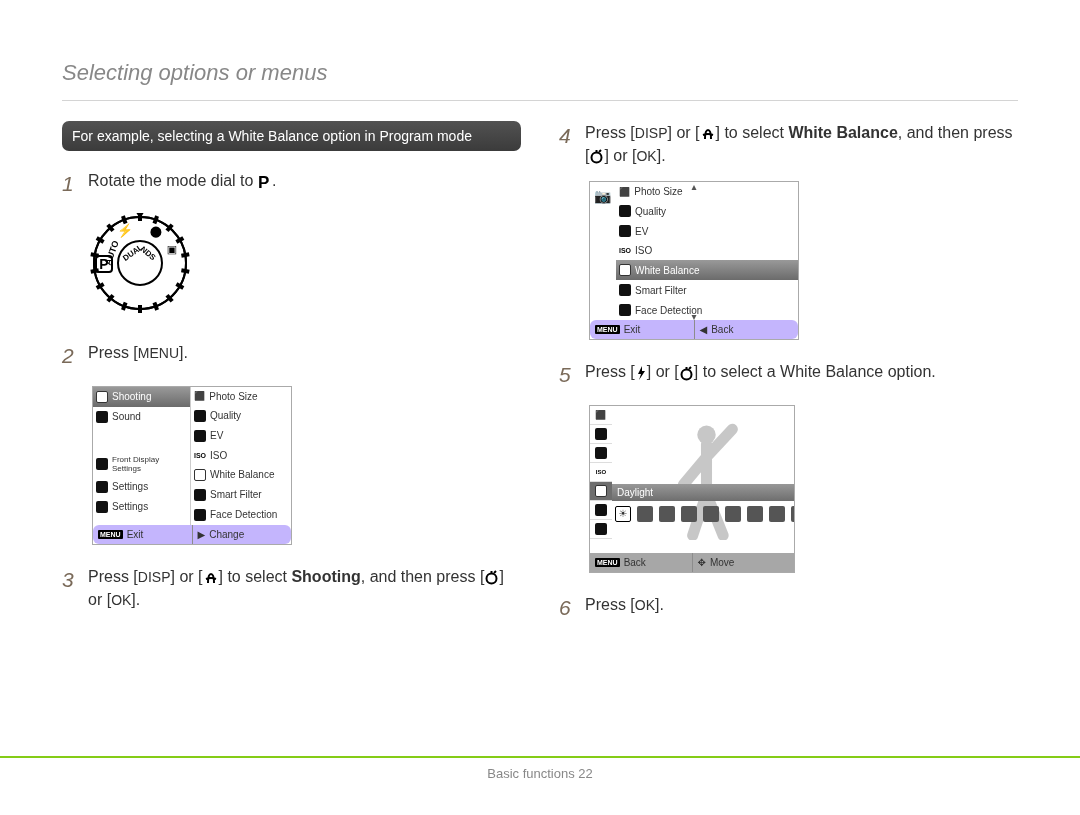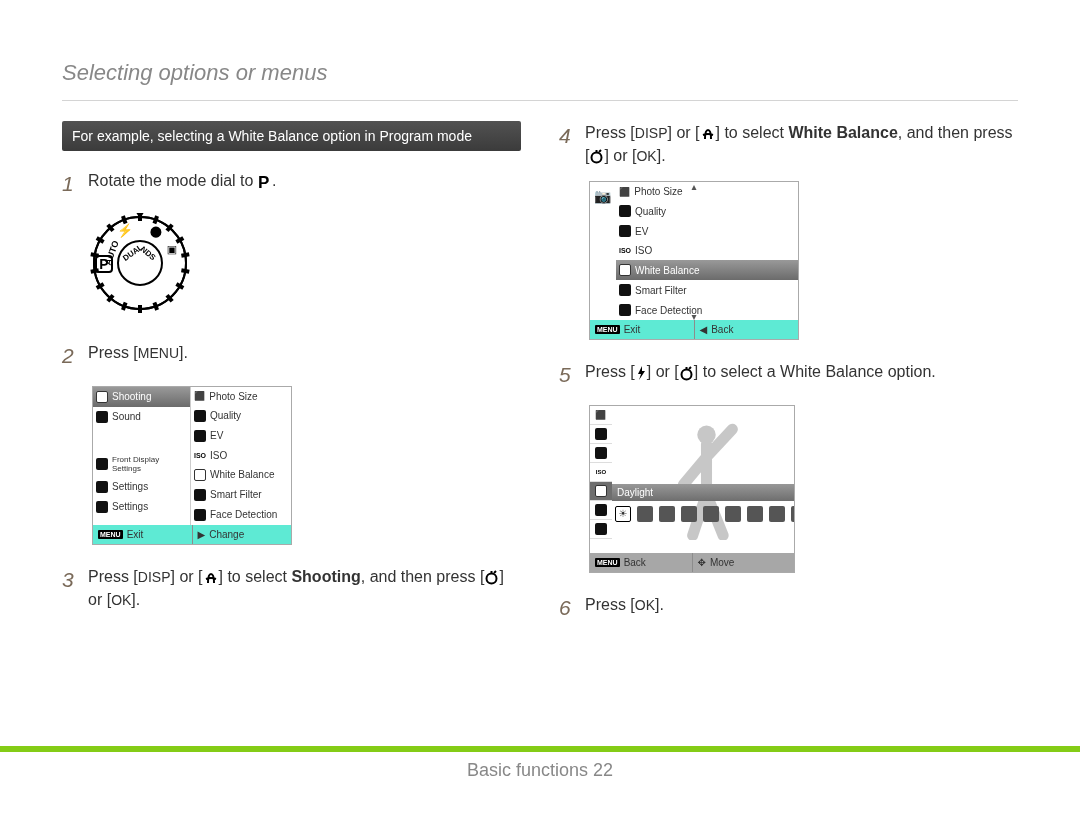--- a/index.html
+++ b/index.html
@@ -30,21 +30,21 @@
   .cols {
     display: flex;
     gap: 38px;
   }
   .col { flex: 1; }
   .callout {
     background: linear-gradient(#525252,#3b3b3b);
     color: #fff;
     font-size: 14px;
     padding: 7px 10px;
-    border-radius: 2px;
+    border-radius: 7px;
     margin-bottom: 18px;
   }
   .step {
     display: flex;
     align-items: flex-start;
     gap: 10px;
     margin-bottom: 14px;
     font-size: 16px;
     line-height: 1.45;
   }
@@ -93,24 +93,25 @@
     display: flex;
     align-items: center;
     gap: 4px;
   }
   .sb-item.selected, .li-item.selected {
     background: linear-gradient(#999,#6b6b6b);
     color: #fff;
   }
   .lcd-list { flex: 1; }
   .lcd-bar {
-    background: #5eead4;
+    background: #c4b5fd;
     color: #333;
     display: flex;
     font-size: 10px;
+    border-radius: 6px;
   }
   .lcd-bar .seg {
     flex: 1;
     padding: 4px 5px;
     display: flex;
     align-items: center;
     gap: 4px;
   }
   .lcd-bar .seg + .seg { border-left: 1px solid #8c8c8c; }
   .menu-label {
@@ -177,22 +178,22 @@
   }
   .lcd3 .bar{
     position:absolute; bottom:0; left:0; right:0;
     background:#a7a7a7; display:flex; font-size:10px;
   }
   .lcd3 .bar .seg{flex:1;padding:4px 5px;display:flex;gap:4px;align-items:center;}
   .lcd3 .bar .seg + .seg{border-left:1px solid #8c8c8c;}
 
   .footer {
     position:absolute; bottom:34px; left:0; right:0;
-    text-align:center; font-size:18px; color:#888;
-    border-top:6px solid #84cc16;
+    text-align:center; font-size:13px; color:#888;
+    border-top:2px solid #84cc16;
     padding-top:8px;
   }
 </style>
 </head>
 <body>
 
 <div class="page">
   <div class="header-text">Selecting options or menus</div>
   <hr class="hr-top">
 

